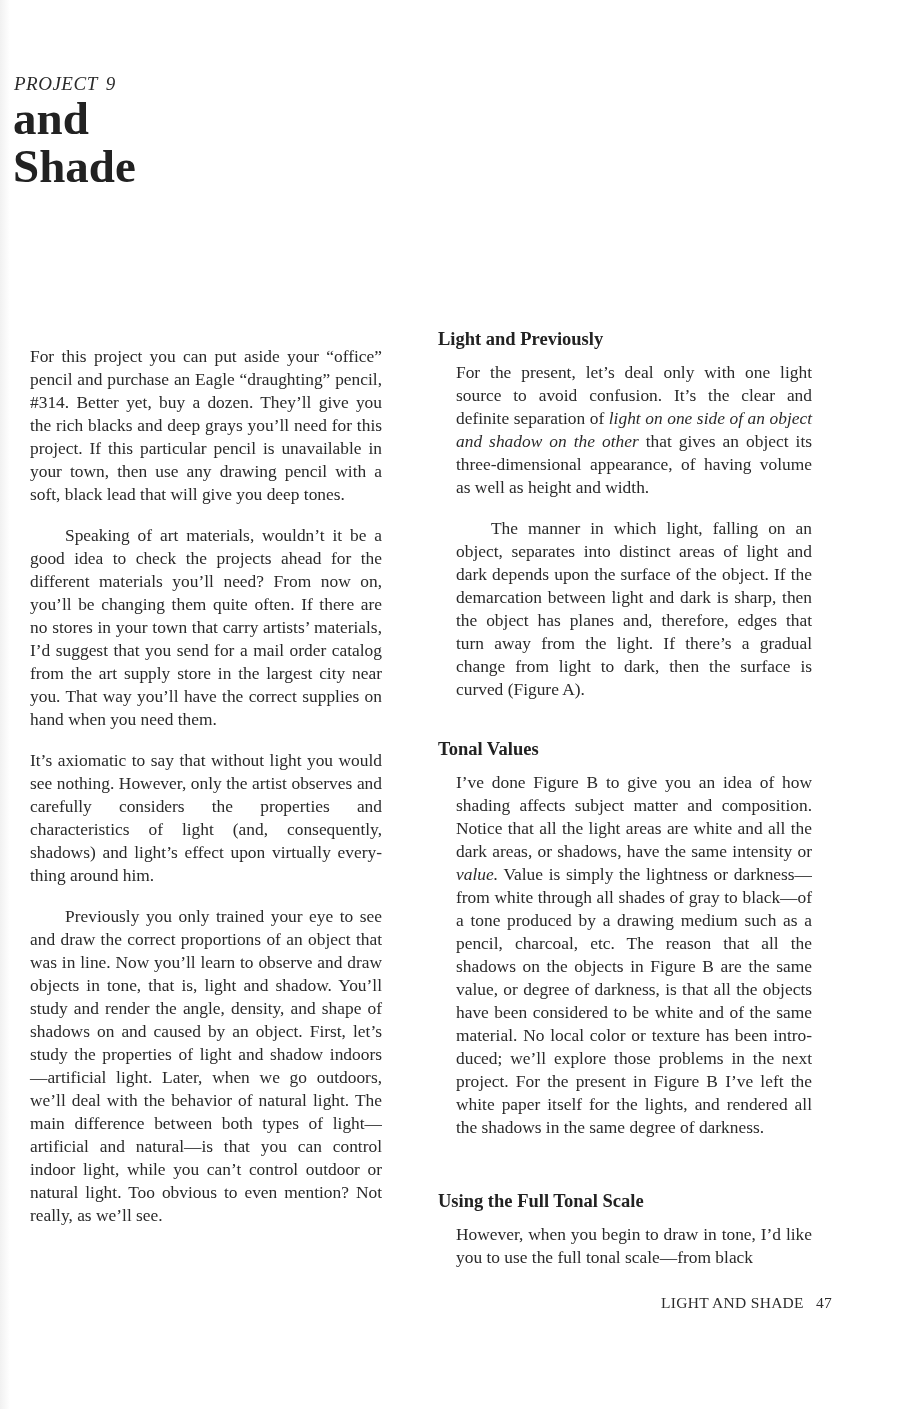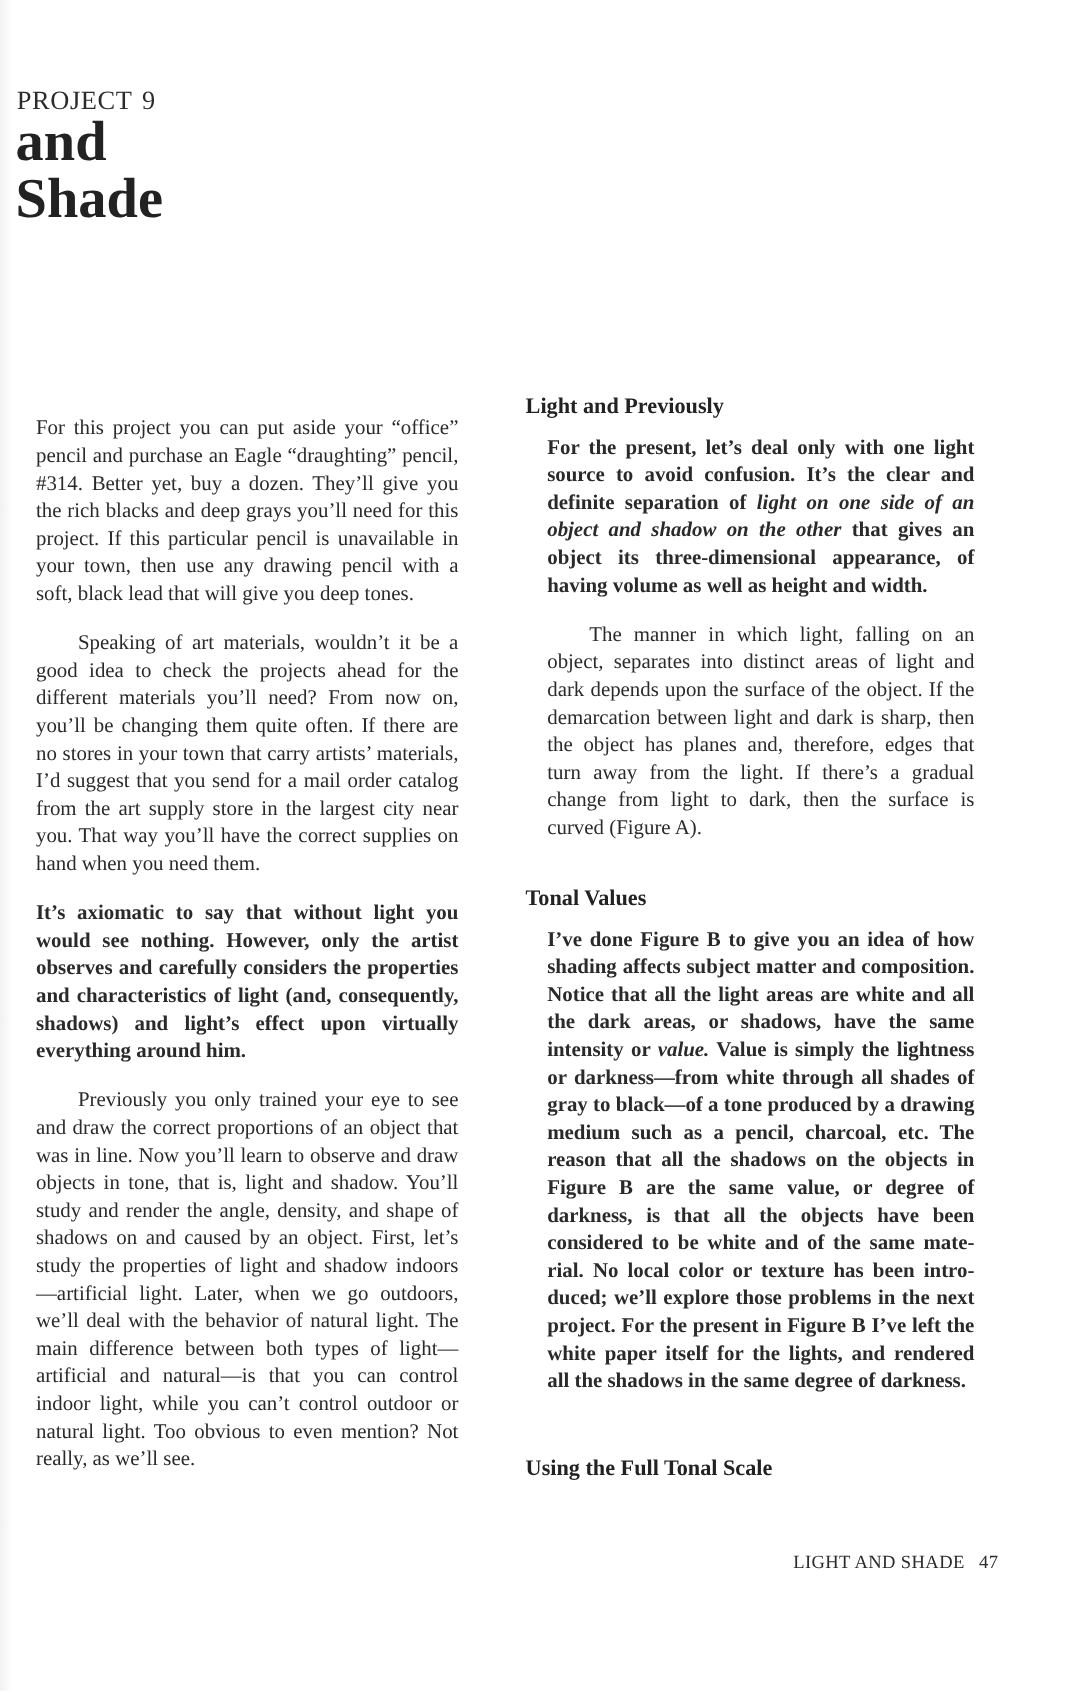--- a/index.html
+++ b/index.html
@@ -18,25 +18,26 @@
     .page-edge {
       position: absolute;
       left: 0; top: 0;
       width: 10px; height: 1409px;
       background: linear-gradient(to right, #f1f1f1, #ffffff);
     }
     .project-label {
       position: absolute;
       left: 14px;
       top: 72px;
-      font-size: 22px;
+      font-size: 19px;
       letter-spacing: 0.5px;
       color: #2b2b2b;
       font-weight: normal;
       line-height: 24px;
+      font-style: italic;
     }
     .project-label .num { margin-left: 8px; }
     .page-title {
       position: absolute;
       left: 13px;
       top: 94px;
       margin: 0;
       font-size: 47px;
       font-weight: bold;
       line-height: 48px;
@@ -70,21 +71,21 @@
     .column h2 {
       margin: 0;
       font-size: 18.5px;
       font-weight: bold;
       line-height: 24px;
       color: #222;
       text-align: left;
     }
     .head-gap-large { margin-top: 36px !important; }
     .head-gap-xl { margin-top: 50px !important; }
-    .after-head { margin-top: 10px !important; font-weight: bold; }
+    .after-head { margin-top: 10px !important; }
 
     .running-footer {
       position: absolute;
       right: 69px;
       top: 1294px;
       font-size: 15.5px;
       letter-spacing: 0.3px;
       color: #2b2b2b;
     }
     .running-footer .folio { margin-left: 12px; }
@@ -114,17 +115,18 @@
 
 <div class="column col-right">
   <h2>Light and Previously</h2>
   <p class="after-head"><span>For the present, let’s deal only with one light source to avoid confusion. It’s the clear and definite separation of </span><i>light on one side of an object and shadow on the other</i><span> that gives an object its three-dimensional appearance, of having volume as well as height and width.</span></p>
   <p class="indent">The manner in which light, falling on an object, separates into distinct areas of light and dark depends upon the surface of the ob­ject. If the demarcation between light and dark is sharp, then the object has planes and, there­fore, edges that turn away from the light. If there’s a gradual change from light to dark, then the surface is curved (Figure A).</p>
 
   <h2 class="head-gap-large">Tonal Values</h2>
   <p class="after-head"><span>I’ve done Figure B to give you an idea of how shading affects subject matter and composi­tion. Notice that all the light areas are white and all the dark areas, or shadows, have the same intensity or </span><i>value.</i><span> Value is simply the lightness or darkness—from white through all shades of gray to black—of a tone produced by a drawing medium such as a pencil, charcoal, etc. The reason that all the shadows on the ob­jects in Figure B are the same value, or degree of darkness, is that all the objects have been considered to be white and of the same mate­rial. No local color or texture has been intro­duced; we’ll explore those problems in the next project. For the present in Figure B I’ve left the white paper itself for the lights, and ren­dered all the shadows in the same degree of darkness.</span></p>
 
   <h2 class="head-gap-xl">Using the Full Tonal Scale</h2>
+  <p class="after-head">However, when you begin to draw in tone, I’d like you to use the full tonal scale—from black</p>
 </div>
 
 <div class="running-footer">
   <span>LIGHT AND SHADE</span><span class="folio">47</span>
 </div>
 
 </body></html>

